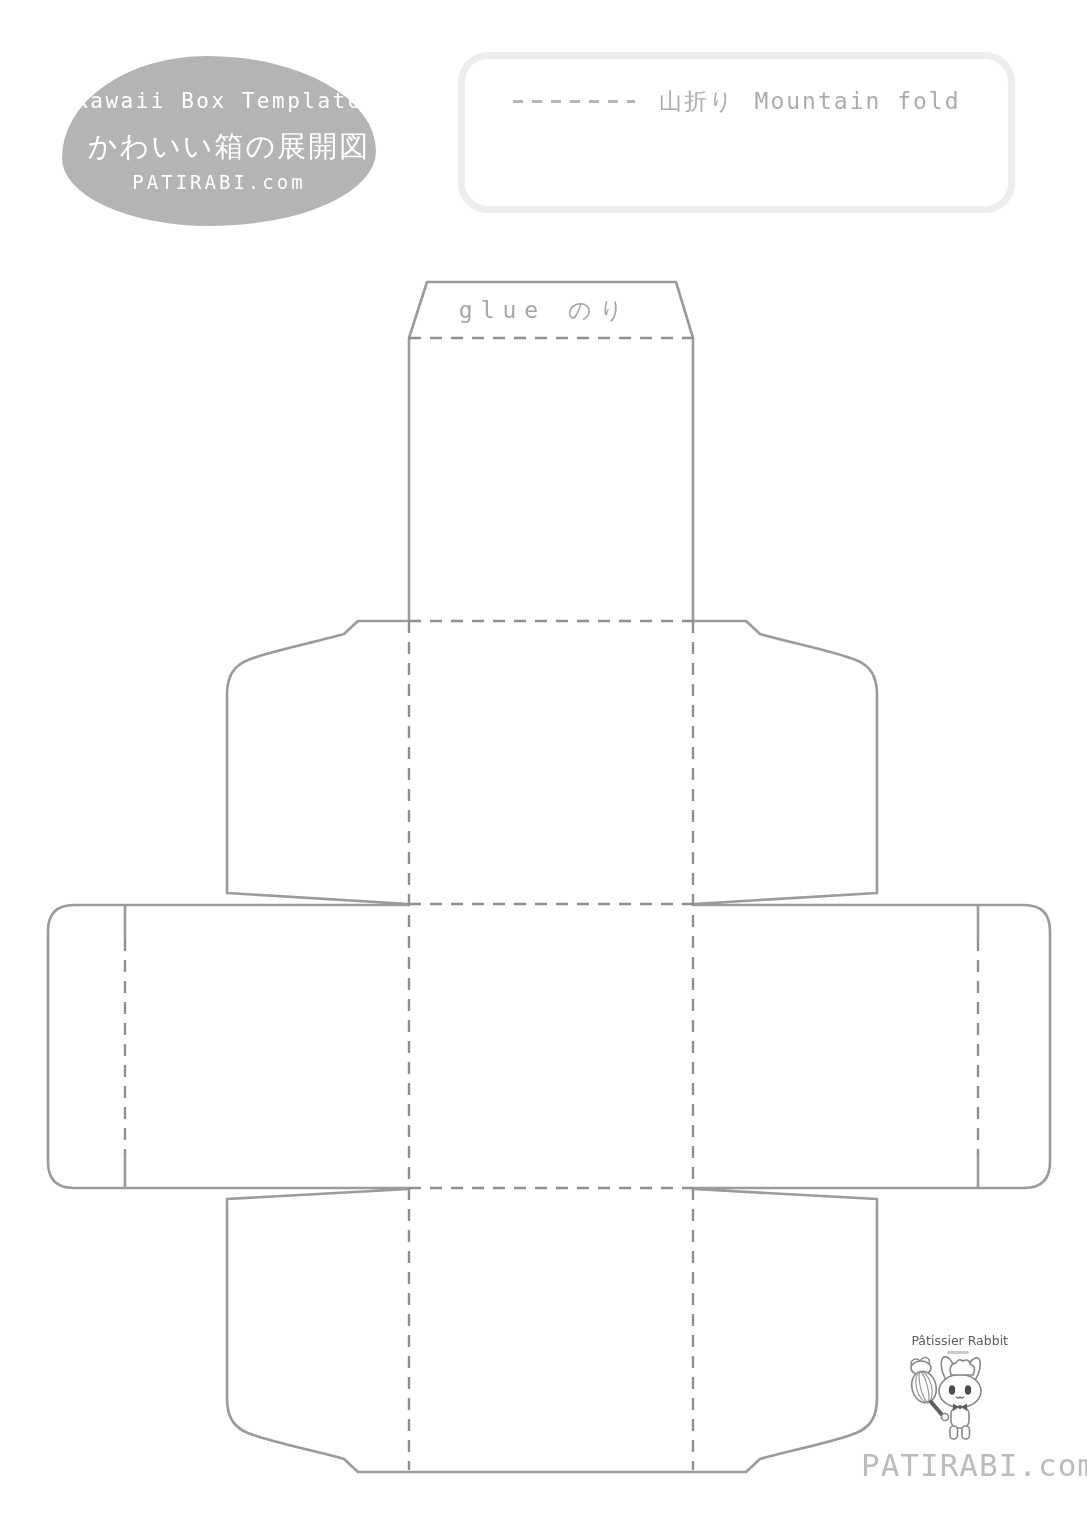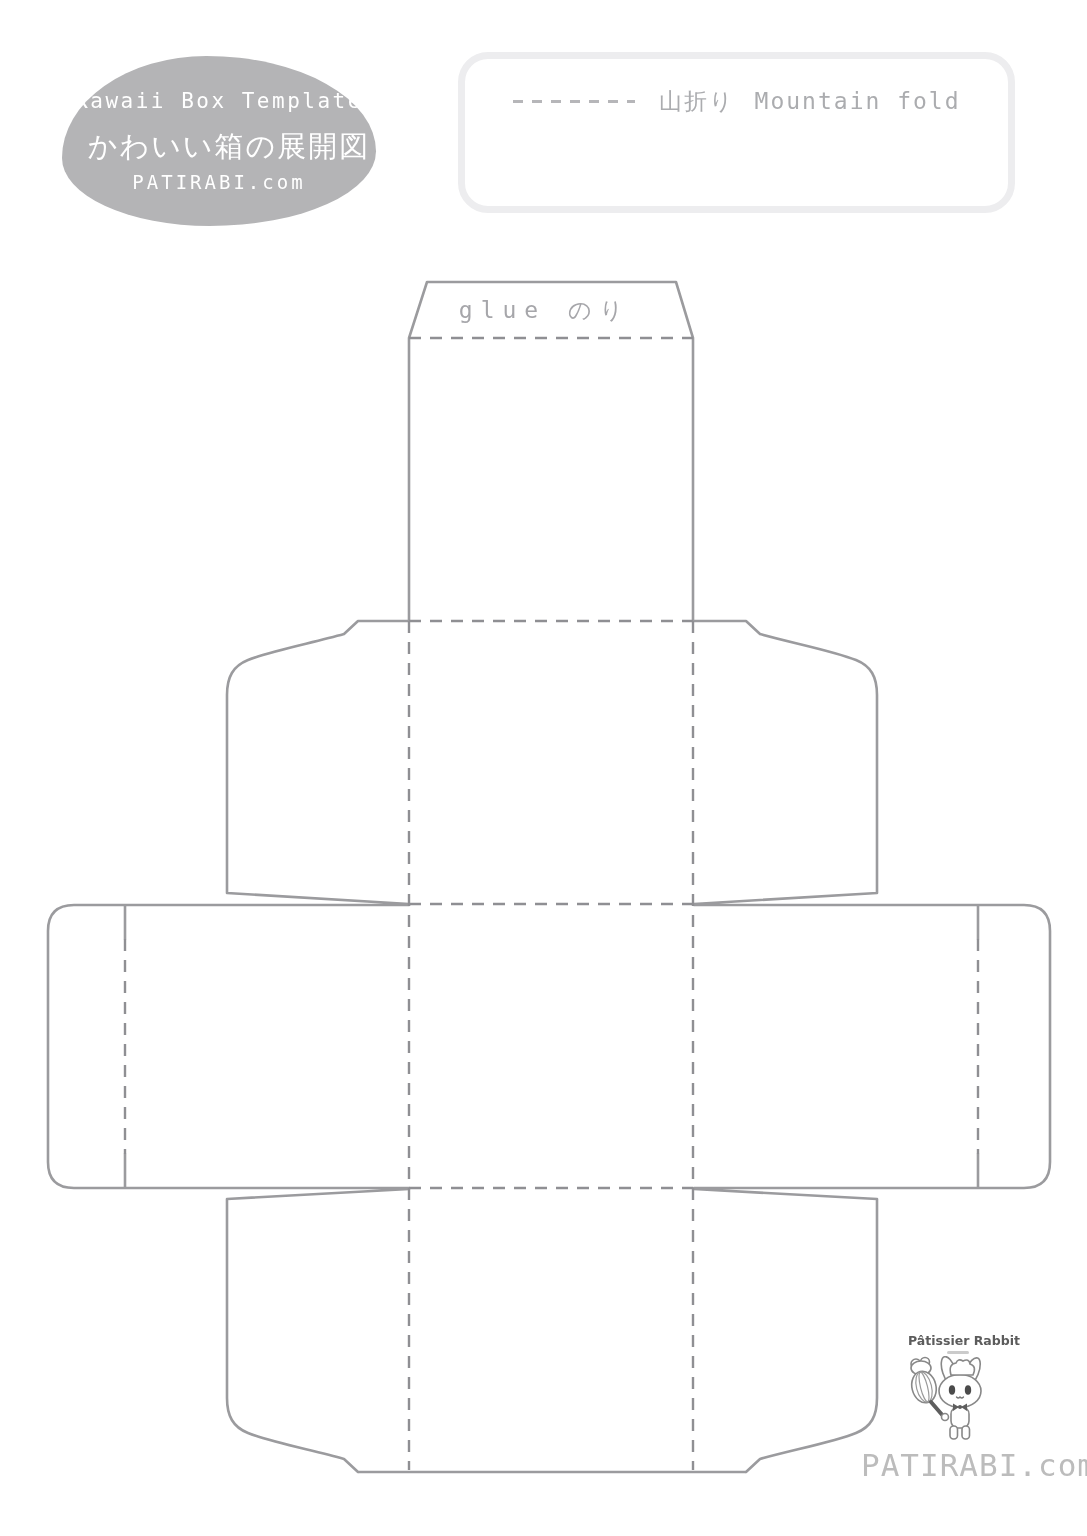--- a/index.html
+++ b/index.html
@@ -37,21 +37,21 @@
   .legend-label .ja{margin-right:20px;}
   
   svg.template{position:absolute;left:0;top:0;}
   .glue-text{
     font-family:"DejaVu Sans Mono","DejaVu Sans",sans-serif;
     font-size:23px;letter-spacing:8px;fill:#a6a6aa;
   }
   
   .mascot-title{
     position:absolute;left:908px;top:1333px;width:100px;text-align:right;
-    font-family:"DejaVu Sans",sans-serif;font-weight:bold;
+    font-family:"DejaVu Sans",sans-serif;font-weight:normal;
     font-size:12.5px;color:#5c5c5c;white-space:nowrap;
   }
   .mascot-smudge{
     position:absolute;left:947px;top:1351px;width:22px;height:3px;
     background:#a8a8a8;border-radius:2px;opacity:.6;
   }
   .rabbit{position:absolute;left:903px;top:1356px;}
   .site-text{
     position:absolute;left:861px;top:1447px;
     font-size:31px;color:#bcbcbc;letter-spacing:1px;white-space:nowrap;

